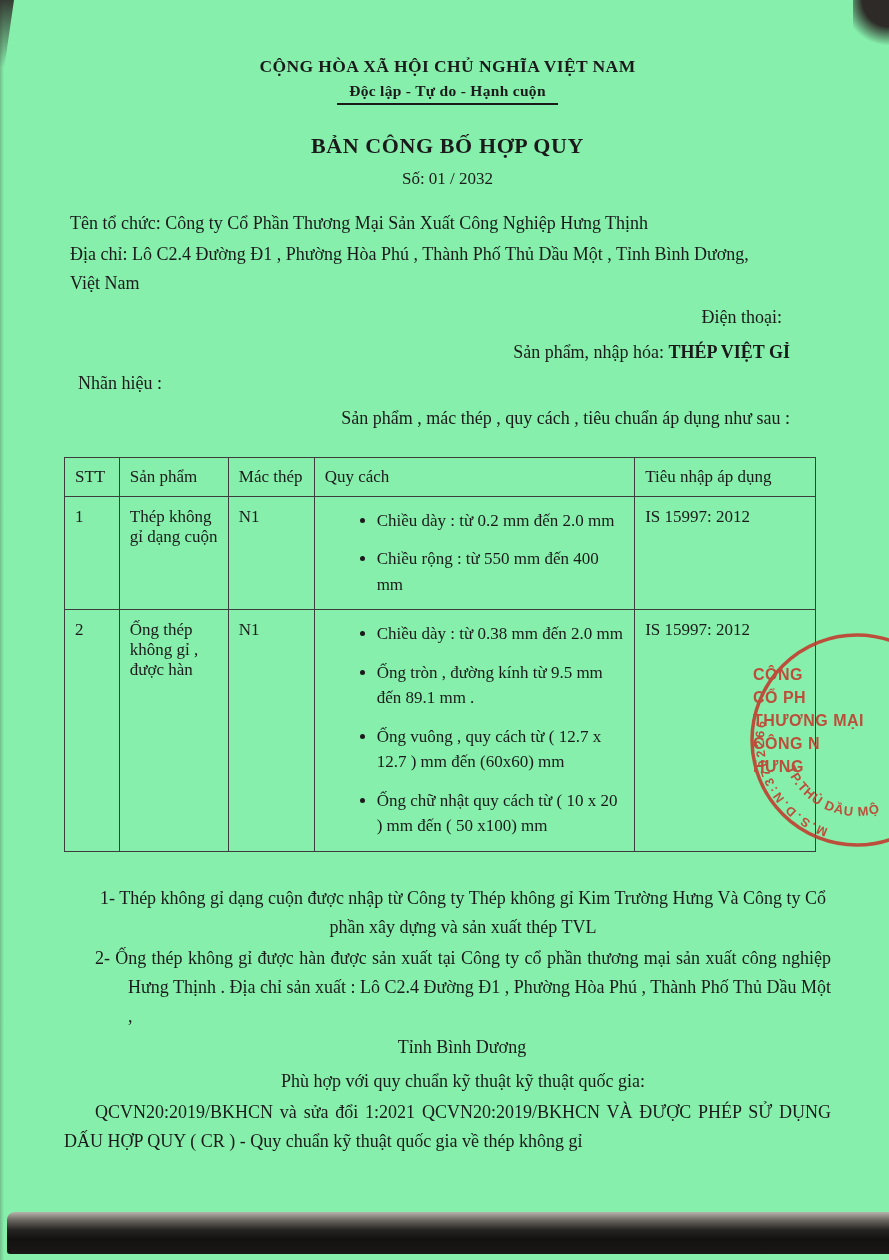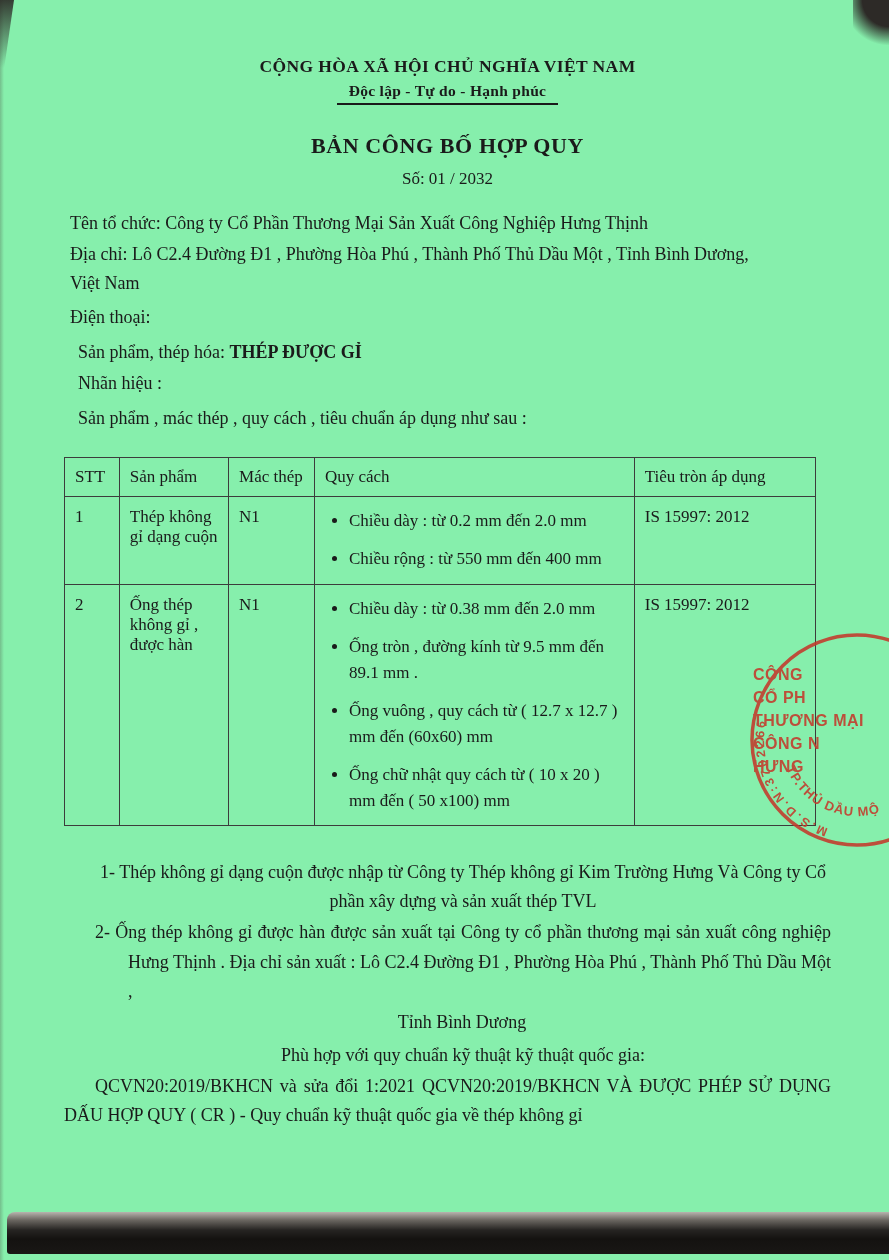--- a/index.html
+++ b/index.html
@@ -29,29 +29,29 @@
   .nat-motto-wrap { text-align:center; margin-top:5px; }
   .nat-motto { display:inline-block; font-weight:bold; font-size:15.5px;
     border-bottom:2px solid #1a1a1a; padding:0 12px 3px; letter-spacing:.3px; }
 
   .doc-title { text-align:center; font-size:22px; font-weight:bold; margin-top:28px; letter-spacing:.6px; }
   .doc-number { text-align:center; font-size:17px; margin-top:10px; }
 
   .info { font-size:18px; line-height:1.6; margin-left:6px; max-width:712px; margin-top:2px; }
   .info.first { margin-top:20px; }
   .info.indent { margin-left:14px; }
-  .info.gap { margin-top:6px; }
+  .info.gap { margin-top:6px;text-align:right; }
 
   .spec-table { margin-top:24px; border-collapse:collapse; width:752px; font-size:17px; }
   .spec-table th, .spec-table td { border:1px solid #3c3c3c; vertical-align:top; font-weight:normal; text-align:left; }
   .spec-table th { padding:9px 10px; }
   .spec-table td { padding:10px 10px; }
   .th-stt, .td-c { text-align:center; }
   .spec-table ul { list-style:disc; margin:1px 0 0 0; padding-left:24px; }
-  .spec-table li { margin-bottom:13px; line-height:1.5; }
+  .spec-table li { margin-bottom:13px; line-height:1.5;margin-left:28px; }
   .spec-table li:last-child { margin-bottom:2px; }
 
   .notes { margin-top:32px; font-size:18px; }
   .note { line-height:1.62; margin-top:2px;text-align:center; }
   .n1 { margin-left:31px; }
   .n2 { margin-left:31px; padding-left:33px; text-indent:-33px; text-align:justify; max-width:737px; }
   .n3 { margin-left:29px; }
   .n4 { margin-left:31px; margin-top:4px; }
   .n5 { margin-left:0; text-indent:31px; text-align:justify; max-width:767px; }
   .n1 { max-width:737px; }
@@ -67,48 +67,48 @@
 <div class="page">
 
   <div class="scan-left-edge"></div>
   <div class="scan-top-left"></div>
   <div class="scan-top-right"></div>
 
   <div class="content">
 
     <div class="nat-header">CỘNG HÒA XÃ HỘI CHỦ NGHĨA VIỆT NAM</div>
     <div class="nat-motto-wrap">
-      <span class="nat-motto">Độc lập - Tự do - Hạnh phúc</span>
+      <span class="nat-motto">Độc lập - Tự do - Hạnh cuộn</span>
     </div>
 
     <div class="doc-title">BẢN CÔNG BỐ HỢP QUY</div>
     <div class="doc-number">Số: 01 / 2032</div>
 
     <p class="info first">Tên tổ chức: Công ty Cổ Phần Thương Mại Sản Xuất Công Nghiệp Hưng Thịnh</p>
     <p class="info">Địa chỉ: Lô C2.4 Đường Đ1 , Phường Hòa Phú , Thành Phố Thủ Dầu Một , Tỉnh Bình Dương, Việt Nam</p>
     <p class="info gap">Điện thoại:</p>
-    <p class="info indent gap"><span>Sản phẩm, thép hóa: </span><b>THÉP ĐƯỢC GỈ</b></p>
+    <p class="info indent gap"><span>Sản phẩm, nhập hóa: </span><b>THÉP VIỆT GỈ</b></p>
     <p class="info indent">Nhãn hiệu :</p>
     <p class="info indent gap">Sản phẩm , mác thép , quy cách , tiêu chuẩn áp dụng như sau :</p>
 
     <table class="spec-table">
       <colgroup>
         <col style="width:55px">
           <col style="width:112px">
           <col style="width:88px">
           <col style="width:333px">
           <col style="width:188px">
       </colgroup>
       <thead>
         <tr>
           <th class="th-stt">STT</th>
           <th>Sản phẩm</th>
           <th>Mác thép</th>
           <th>Quy cách</th>
-          <th>Tiêu tròn áp dụng</th>
+          <th>Tiêu nhập áp dụng</th>
         </tr>
       </thead>
       <tbody>
         <tr>
           <td class="td-c">1</td>
           <td>Thép không gỉ dạng cuộn</td>
           <td class="td-c">N1</td>
           <td>
             <ul>
               <li>Chiều dày : từ 0.2 mm đến 2.0 mm</li>

